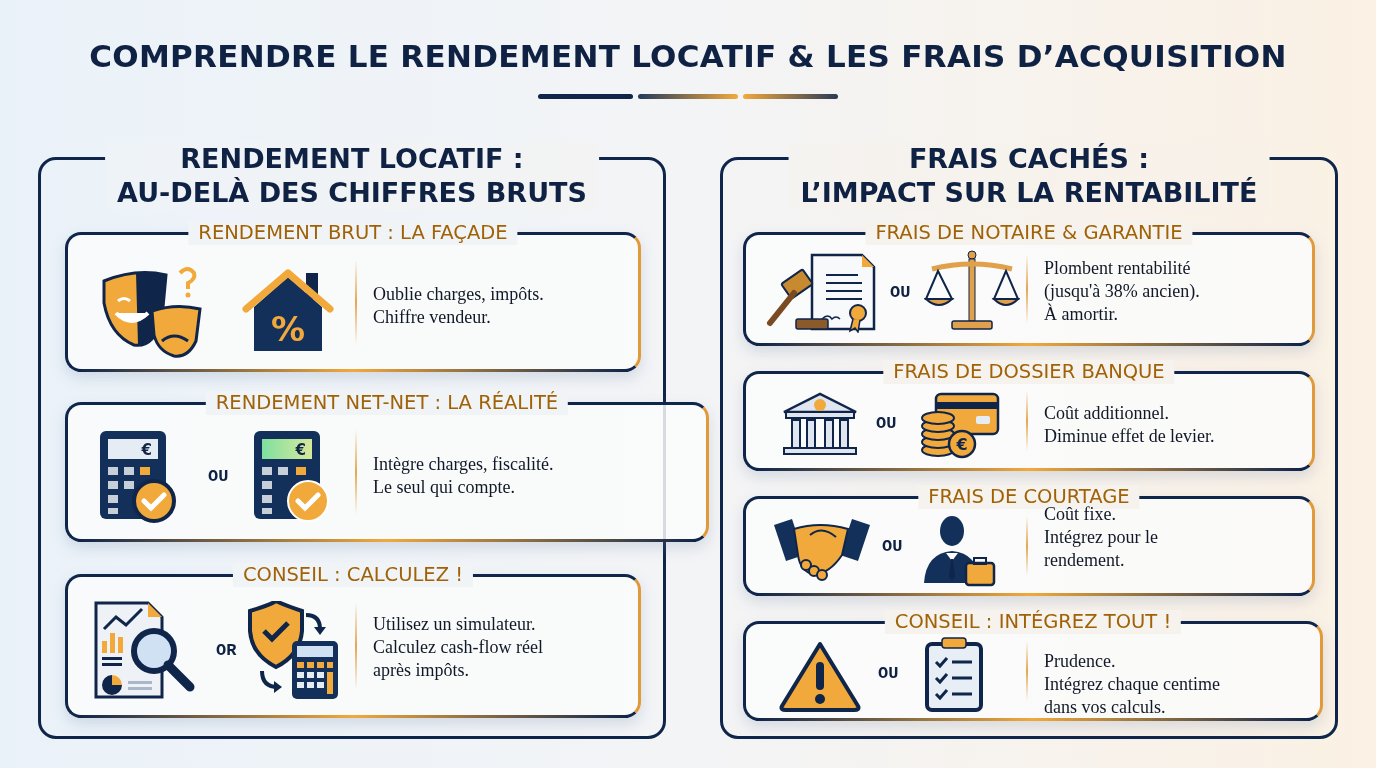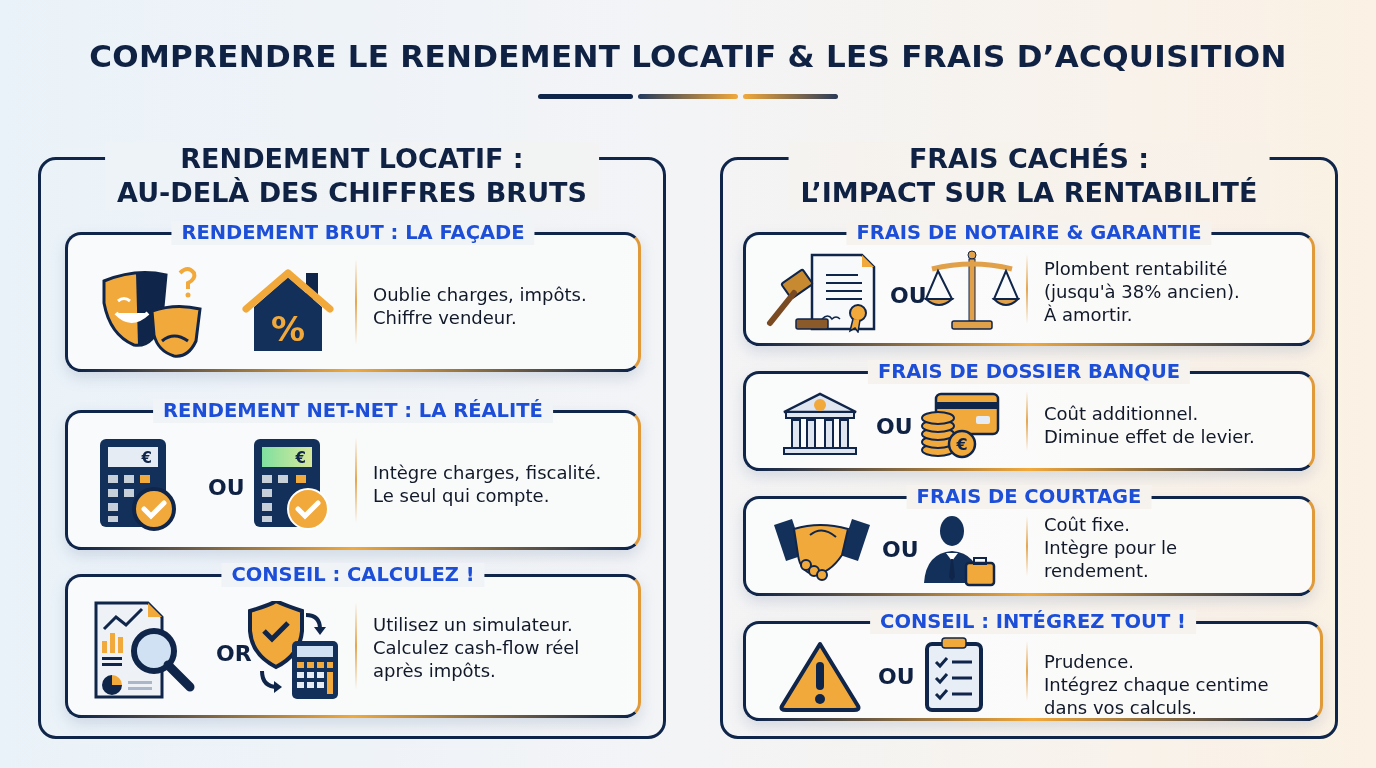--- a/index.html
+++ b/index.html
@@ -40,37 +40,37 @@
     border: 3px solid #10254a; border-right-color: #e09a3a; border-top-color: #10254a;
     background: rgba(250,251,252,0.85);
     box-shadow: 0 6px 14px rgba(120,140,170,0.25);
   }
   .card::after {
     content: ""; position: absolute; left: 10px; right: 10px; bottom: -3px; height: 3px;
     background: linear-gradient(90deg, #10254a 0%, #f2a93b 50%, #10254a 100%);
   }
   .card-title {
     position: absolute; top: -14px; left: 50%; transform: translateX(-50%);
-    font-weight: bold; font-size: 19.5px; white-space: nowrap; padding: 0 10px;
-    background: #f1f4f7; color: #1d4ed8; line-height: 24px;
+    font-weight: normal; font-size: 19.5px; white-space: nowrap; padding: 0 10px;
+    background: #f1f4f7; color: #a16207; line-height: 24px;
   }
   .column.right .card-title { background: #f6f3ef; }
   .icon { position: absolute; }
   .ou {
-    position: absolute; font-weight: bold; font-size: 22px; color: #0f2244;
+    position: absolute; font-weight: bold; font-size: 17px; color: #0f2244; font-family: Liberation Mono, monospace;
   }
   .vsep {
     position: absolute; width: 2px; top: 18%; height: 64%;
     background: linear-gradient(180deg, transparent, #e5a650, transparent);
   }
   .desc {
     position: absolute; font-size: 18px; line-height: 23px; color: #111827;
     font-family: "DejaVu Sans", sans-serif;
   }
-  .desc div { white-space: nowrap; }
+  .desc div { white-space: nowrap; font-family: Liberation Serif, serif; }
 </style>
 </head>
 <body>
 
 <h1 class="main-title">COMPRENDRE LE RENDEMENT LOCATIF &amp; LES FRAIS D’ACQUISITION</h1>
 <div class="divider">
   <span class="d1"></span>
     <span class="d2"></span>
     <span class="d3"></span>
 </div>
@@ -99,21 +99,21 @@
       <path d="M6 44 L48 8 L90 44" stroke="#f2a93b" stroke-width="7" fill="none" stroke-linecap="round" stroke-linejoin="round"></path>
       <text x="48" y="76" text-anchor="middle" font-size="34" font-weight="bold" fill="#f2a93b" font-family="DejaVu Sans, sans-serif">%</text>
     </svg>
     <div class="vsep" style="left:287px;"></div>
     <div class="desc" style="left:305px; top:48px;">
       <div>Oublie charges, impôts.</div>
       <div>Chiffre vendeur.</div>
     </div>
   </div>
 
-  <div class="card" style="left:24px; top:250px; width:576px; height:140px;">
+  <div class="card" style="left:24px; top:242px; width:644px; height:140px;">
     <div class="card-title">RENDEMENT NET-NET : LA RÉALITÉ</div>
     <svg class="icon" style="left:30px; top:24px;" width="80" height="96" viewBox="0 0 80 96">
       <rect x="2" y="2" width="66" height="88" rx="6" fill="#13305a"></rect>
       <rect x="10" y="10" width="50" height="20" fill="#e6ecf3"></rect>
       <text x="54" y="26" text-anchor="end" font-size="15" font-weight="bold" fill="#10254a" font-family="DejaVu Sans, sans-serif">€</text>
       <g fill="#c7cfd8">
           <rect x="10" y="38" width="10" height="8"></rect>
           <rect x="26" y="38" width="10" height="8"></rect>
           <rect x="10" y="52" width="10" height="8"></rect>
           <rect x="26" y="52" width="10" height="8"></rect>
@@ -303,23 +303,23 @@
     <div class="ou" style="left:136px; top:38px;">OU</div>
     <svg class="icon" style="left:176px; top:14px;" width="74" height="74" viewBox="0 0 74 74">
       <ellipse cx="30" cy="18" rx="12" ry="15" fill="#13305a"></ellipse>
       <path d="M2 70 Q4 40 30 38 Q56 40 58 70 Z" fill="#13305a"></path>
       <path d="M24 40 L30 48 L36 40 Z" fill="#fff"></path>
       <path d="M29 46 L27 64 L30 68 L33 64 L31 46 Z" fill="#10254a"></path>
       <rect x="44" y="50" width="28" height="22" rx="3" fill="#f2a93b" stroke="#10254a" stroke-width="2.5"></rect>
       <rect x="52" y="45" width="12" height="6" fill="none" stroke="#10254a" stroke-width="2"></rect>
     </svg>
     <div class="vsep" style="left:280px;"></div>
-    <div class="desc" style="left:298px; top:14px;">
+    <div class="desc" style="left:298px; top:4px;">
       <div>Coût fixe.</div>
-      <div>Intègre pour le</div>
+      <div>Intégrez pour le</div>
       <div>rendement.</div>
     </div>
   </div>
 
   <div class="card" style="left:20px; top:461px; width:580px; height:100px;">
     <div class="card-title">CONSEIL : INTÉGREZ TOUT !</div>
     <svg class="icon" style="left:32px; top:16px;" width="84" height="72" viewBox="0 0 84 72">
       <path d="M42 4 L80 66 Q82 70 76 70 L8 70 Q2 70 4 66 Z" fill="#f2a93b" stroke="#10254a" stroke-width="4" stroke-linejoin="round"></path>
       <rect x="38" y="22" width="8" height="28" rx="4" fill="#10254a"></rect>
       <circle cx="42" cy="59" r="5" fill="#10254a"></circle>

